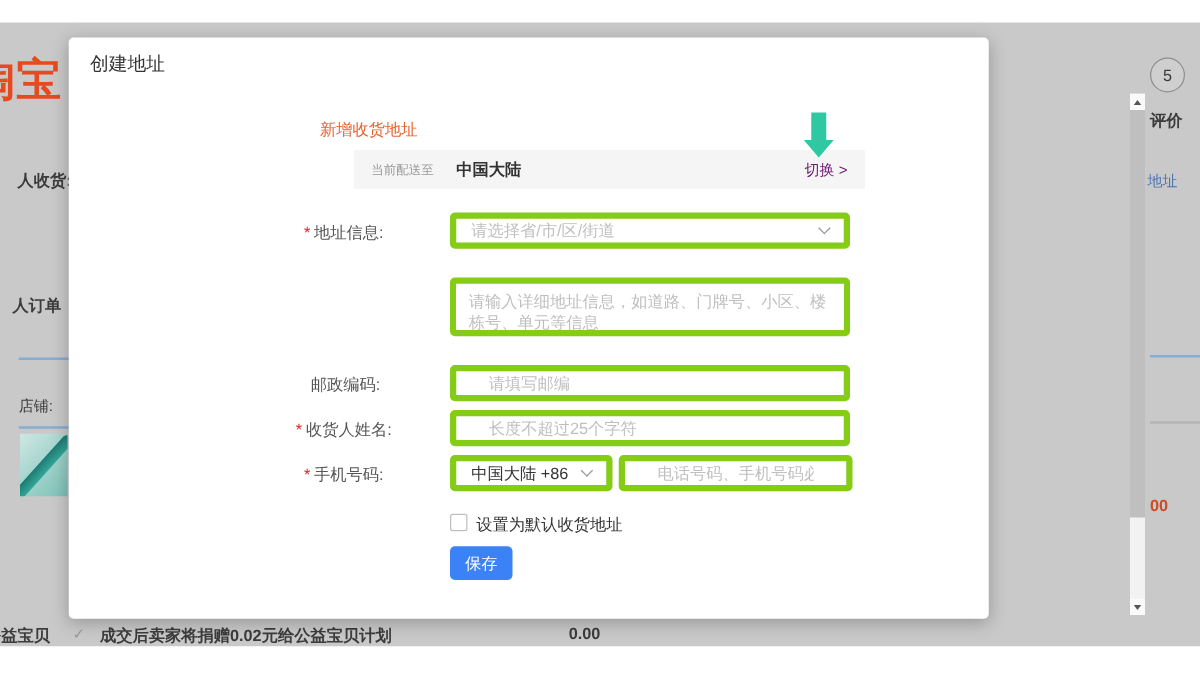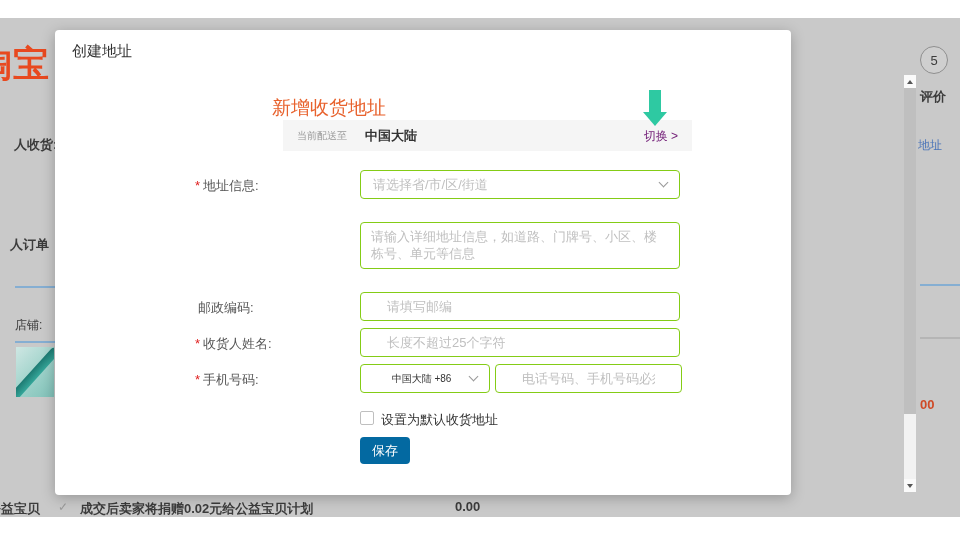--- a/index.html
+++ b/index.html
@@ -23,51 +23,51 @@
   .badge-circle { width:28px; height:28px; border:1px solid #8f8f8f; border-radius:50%; color:#3c3c3c;
                   font-size:13px; display:flex; align-items:center; justify-content:center; background:#cfcfcf; }
   .pen-thumb { width:38px; height:50px; background:linear-gradient(135deg,#cfe7e3 0%,#9ed2ca 55%,#7fc0b7 100%); overflow:hidden; }
   .pen-bar { position:absolute; left:14px; top:-6px; width:9px; height:66px; background:linear-gradient(90deg,#1d7a72,#35a79a); border-radius:4px; transform:rotate(42deg); }
   .charity-check { color:#9a9a9a; font-size:12px; }
 
   
   .modal { position:absolute; left:55px; top:30px; width:736px; height:465px; background:#fff;
            border-radius:4px; box-shadow:0 3px 14px rgba(0,0,0,.25); }
   .modal-title { position:absolute; left:17px; top:12px; font-size:15px; color:#333; }
-  .section-title { position:absolute; left:217px; top:65px; font-size:19px; color:#e8622d; }
+  .section-title { position:absolute; left:201px; top:65px; font-size:13px; color:#e8622d; }
 
   .delivery-bar { position:absolute; left:228px; top:90px; width:409px; height:31px; background:#f5f5f5;
                   display:flex; align-items:center; padding-left:14px; }
   .delivery-label { color:#999; font-size:10px; margin-right:18px; }
   .delivery-value { color:#333; font-size:13px; font-weight:bold; }
   .switch-link { position:absolute; right:14px; top:8px; color:#701a75; font-size:12px; cursor:pointer; }
 
   
   .arrow-shaft { position:absolute; left:594px; top:60px; width:12px; height:23px; background:#2ec9a2; }
   .arrow-head  { position:absolute; left:588px; top:82px; width:0; height:0;
                  border-left:12px solid transparent; border-right:12px solid transparent; border-top:14px solid #2ec9a2; }
 
-  .flabel { position:absolute; left:140px; width:160px; text-align:left; font-size:13px; color:#555; white-space:nowrap; }
+  .flabel { position:absolute; left:140px; width:160px; text-align:center; font-size:13px; color:#555; white-space:nowrap; }
   .flabel .star { color:#e02020; margin-right:3px; font-size:13px; }
 
-  .box { border:1px solid #84cc16; border-radius:4px; background:#fff; }
+  .box { border:5px solid #84cc16; border-radius:4px; background:#fff; }
   .selectbox { position:absolute; display:flex; align-items:center; padding:0 12px; cursor:pointer; }
   .selectbox .ph { color:#bfbfbf; font-size:13px; flex:1; }
-  .selectbox .val { color:#333; font-size:10px; flex:1;text-align:center; }
+  .selectbox .val { color:#333; font-size:13px; flex:1; }
   .chev { width:7px; height:7px; border-right:1.5px solid #999; border-bottom:1.5px solid #999;
           transform:rotate(45deg); margin-top:-4px; flex:none; }
 
   input.txt { position:absolute; font-size:13px; color:#333; padding:0 26px; outline:none; }
   textarea.txt { position:absolute; font-size:13px; color:#333; padding:5px 10px; line-height:17px; resize:none; outline:none; font-family:"Liberation Sans", sans-serif; }
   .txt::placeholder { color:#bfbfbf; }
 
   .chkbox { position:absolute; left:305px; top:381px; width:14px; height:14px; border:1px solid #bfbfbf; border-radius:2px; background:#fff; cursor:pointer; }
   .chklabel { position:absolute; left:326px; top:381px; font-size:13px; color:#333; cursor:pointer; }
 
-  .save-btn { position:absolute; left:305px; top:407px; width:50px; height:27px; background:#0369a1; color:#fff;
+  .save-btn { position:absolute; left:305px; top:407px; width:50px; height:27px; background:#3b82f6; color:#fff;
               font-size:13px; border:none; border-radius:4px; cursor:pointer; font-family:"Liberation Sans", sans-serif; }
 
   
   .scrollbar { position:absolute; left:849px; top:45px; width:12px; height:417px; background:#f2f2f2; }
   .sb-btn { position:absolute; left:0; width:12px; height:13px; background:#fafafa; display:flex; align-items:center; justify-content:center; cursor:pointer; }
   .sb-up { top:0; } .sb-down { bottom:0; }
   .tri-up { width:0; height:0; border-left:3.5px solid transparent; border-right:3.5px solid transparent; border-bottom:4px solid #555; }
   .tri-down { width:0; height:0; border-left:3.5px solid transparent; border-right:3.5px solid transparent; border-top:4px solid #555; }
   .sb-thumb { position:absolute; left:0; top:13px; width:12px; height:326px; background:#bfbfbf; cursor:pointer; }
 </style>

